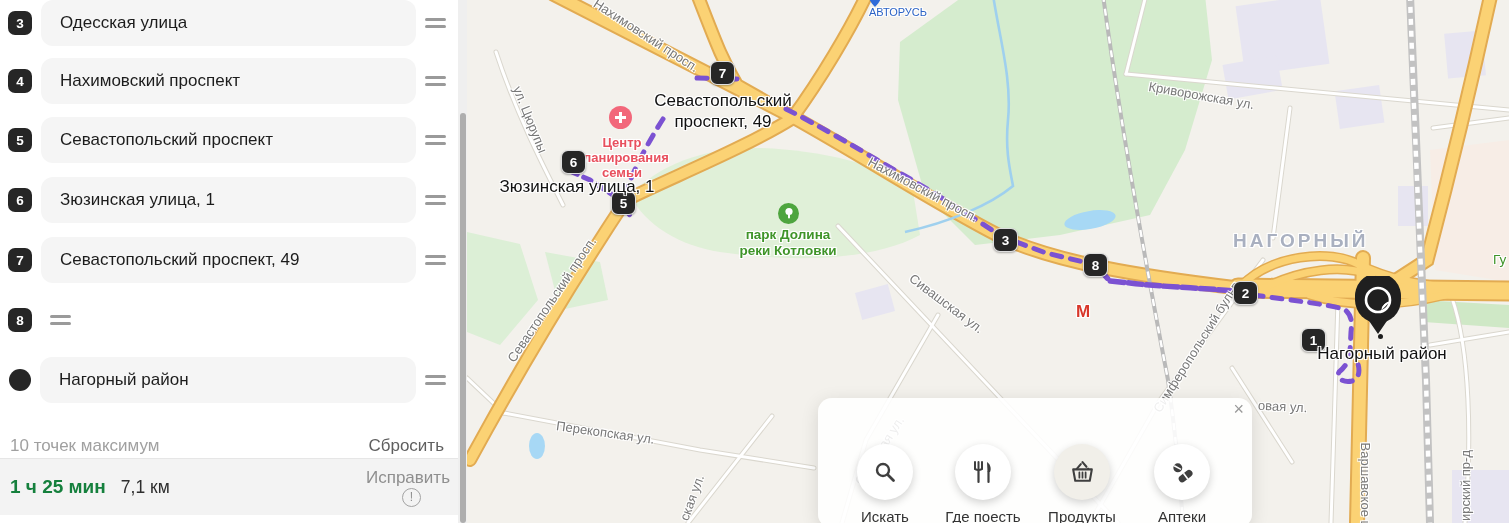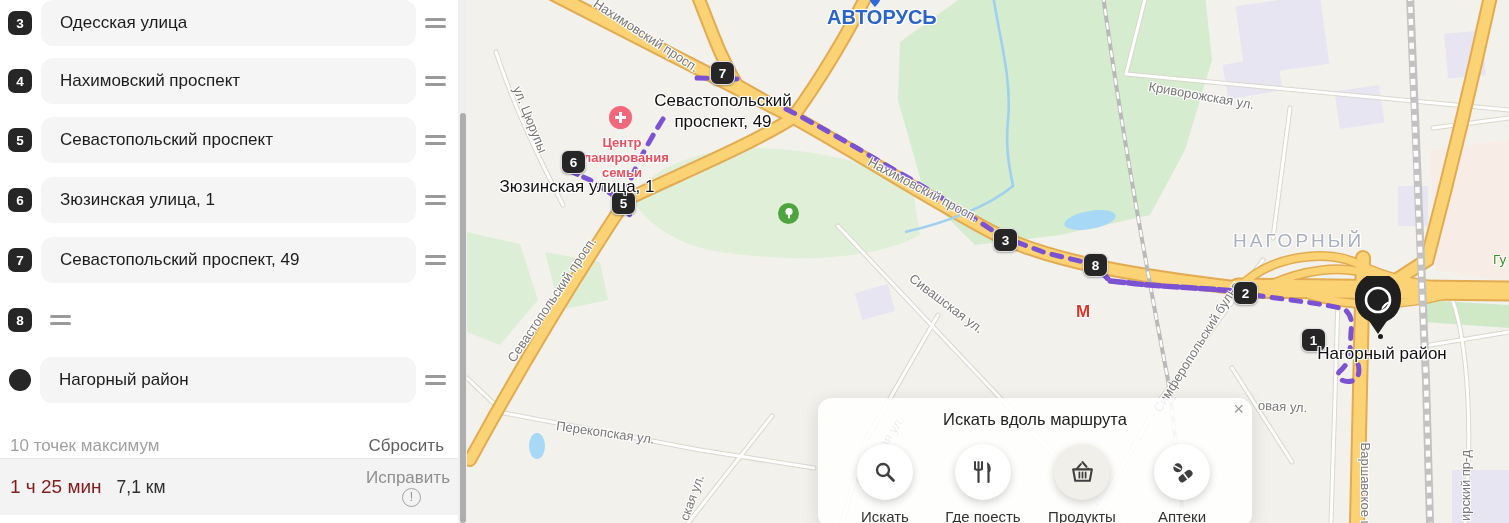--- a/index.html
+++ b/index.html
@@ -19,39 +19,39 @@
   .pill{flex:1;height:46px;background:#f5f5f5;border-radius:12px;display:flex;align-items:center;
         padding-left:19px;font-size:17px;color:#1c1c1c;overflow:hidden;white-space:nowrap;}
   .handle{flex:0 0 21px;margin-left:9px;margin-right:6px;cursor:grab;}
   .handle i{display:block;height:2.5px;background:#9a9a9a;border-radius:2px;margin:4.5px 0;}
   .side-note{position:absolute;left:0;top:408px;width:452px;height:48px;display:flex;align-items:flex-end;
              justify-content:space-between;padding:0 8px 0 10px;font-size:17px;}
   .note-txt{color:#a0a0a0;}
   .reset-btn{color:#5f5f5f;cursor:pointer;}
   .summary{position:absolute;left:0;top:458px;width:458px;height:57px;background:#f3f3f3;
            border-top:1px solid #e6e6e6;display:flex;align-items:center;padding:0 8px 0 10px;}
-  .dur{font-size:19px;font-weight:normal;color:#7f1d1d;}
+  .dur{font-size:19px;font-weight:bold;color:#15803d;}
   .dist{font-size:17.5px;color:#2e2e2e;margin-left:15px;}
   .fix{margin-left:auto;display:flex;align-items:center;color:#8f8f8f;font-size:17px;cursor:pointer;flex-direction:column;}
   .info-ic{width:19px;height:19px;border:1.6px solid #a3a3a3;border-radius:50%;margin-left:7px;
            display:flex;align-items:center;justify-content:center;font-size:12px;color:#8f8f8f;}
   .scroll-track{position:absolute;left:458px;top:0;width:9px;height:523px;background:#efefef;}
   .scroll-thumb{position:absolute;left:1.5px;top:113px;width:6px;height:410px;background:#aeaeae;border-radius:3px;}
 
   
   .map{position:absolute;left:467px;top:0;width:1042px;height:523px;background:#f3f1ec;overflow:hidden;}
   .mapbase{position:absolute;left:0;top:0;z-index:1;}
   .halo{text-shadow:-1px -1px 0 #fff,1px -1px 0 #fff,-1px 1px 0 #fff,1px 1px 0 #fff,0 0 3px #fff;}
   .street{position:absolute;z-index:3;font-size:13px;color:#787878;white-space:nowrap;transform-origin:center;}
-  .district{position:absolute;z-index:3;font-size:19px;font-weight:400;letter-spacing:3px;color:#a9b0c0;white-space:nowrap;}
+  .district{position:absolute;z-index:3;font-size:19px;font-weight:700;letter-spacing:3px;color:#a9b0c0;white-space:nowrap;}
   .wp-label{position:absolute;z-index:5;font-size:17px;font-weight:500;color:#111;text-align:center;line-height:1.25;}
   .poi-label{position:absolute;z-index:4;text-align:center;line-height:1.15;font-size:13px;font-weight:600;white-space:nowrap;}
   .poi-red{color:#e8505e;}
   .poi-green{color:#3f9429;}
-  .poi-blue{color:#2b63c6;font-size:20px;font-weight:bold;}
+  .poi-blue{color:#2b63c6;font-size:11px;font-weight:normal;text-align:right;}
   .metro-label{color:#3e62c4;font-size:15.5px;font-weight:600;line-height:1.25;}
   .mk{position:absolute;z-index:4;width:25px;height:24px;background:#262626;border:1px solid rgba(255,255,255,0.85);
       border-radius:7px;color:#fff;font-size:13.5px;font-weight:bold;display:flex;align-items:center;
       justify-content:center;box-shadow:0 1px 2px rgba(0,0,0,0.3);cursor:pointer;}
   .poi-ic{position:absolute;z-index:4;border-radius:50%;display:flex;align-items:center;justify-content:center;cursor:pointer;}
   .balloon{position:absolute;z-index:5;cursor:pointer;}
   .end-dot{position:absolute;z-index:5;width:5px;height:5px;border-radius:50%;background:#1d1d1d;}
 
   
   .panel{position:absolute;left:351px;top:398px;width:434px;height:130px;background:rgba(255,255,255,0.88);
@@ -282,20 +282,24 @@
       <div>планирования</div>
       <div>семьи</div>
     </div>
 
     <div class="poi-ic" style="left:311px;top:203px;width:21px;height:21px;background:#4ea53f;">
       <svg width="12" height="13" viewBox="0 0 12 13">
           <circle cx="6" cy="4.5" r="3.6" fill="#fff"></circle>
           <rect x="5" y="6.5" width="2" height="5" rx="1" fill="#fff"></rect>
         </svg>
     </div>
+    <div class="poi-label poi-green halo" style="left:261px;top:227px;width:120px;font-size:13.5px;">
+      <div>парк Долина</div>
+      <div>реки Котловки</div>
+    </div>
 
     <div class="poi-label halo" style="left:606px;top:302px;width:20px;color:#d8372a;font-size:17px;font-weight:bold;">М</div>
 
     <div class="wp-label halo" style="left:168px;top:90px;width:176px;">Севастопольский проспект, 49</div>
     <div class="wp-label halo" style="left:25px;top:176px;width:170px;">Зюзинская улица, 1</div>
     <div class="wp-label halo" style="left:845px;top:343px;width:140px;">Нагорный район</div>
 
     <div class="mk" style="left:834px;top:328px;">1</div>
     <div class="mk" style="left:243px;top:61px;">7</div>
     <div class="mk" style="left:94px;top:150px;">6</div>
@@ -311,21 +315,20 @@
       <g stroke="#fff" stroke-width="2.4" clip-path="circle(10px at 26px 24px)">
         <line x1="14" y1="28" x2="30" y2="12"></line>
           <line x1="18" y1="34" x2="36" y2="16"></line>
           <line x1="24" y1="38" x2="40" y2="22"></line>
       </g>
     </svg>
     <div class="end-dot" style="left:911px;top:334px;"></div>
 
     <div class="panel">
       <div class="panel-close">×</div>
-      <div class="panel-title">Искать вдоль маршрута</div>
 
       <div class="action" style="left:19px;">
         <div class="circ">
           <svg width="26" height="26" viewBox="-13 -13 26 26" fill="none" stroke="#3f3f3f" stroke-linecap="round">
             <circle cx="-2" cy="-2" r="6" stroke-width="2.4"></circle>
               <line x1="3" y1="3" x2="8.5" y2="8.5" stroke-width="2.8"></line>
           </svg>
         </div>
         <div class="alabel">Искать</div>
       </div>

